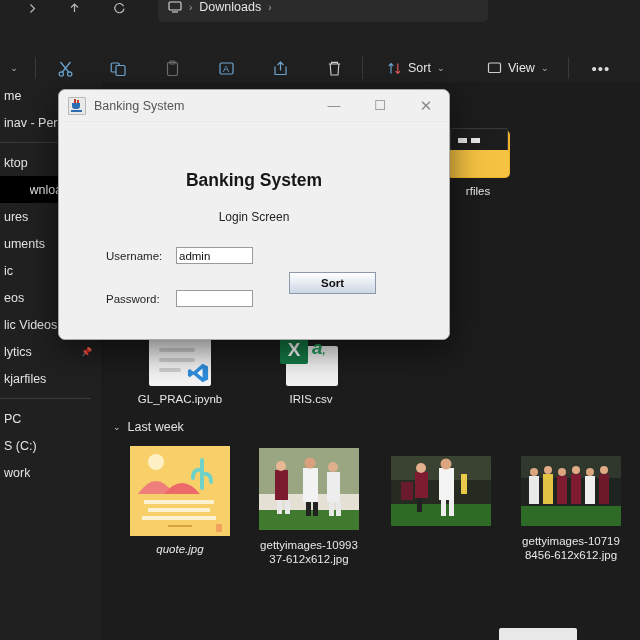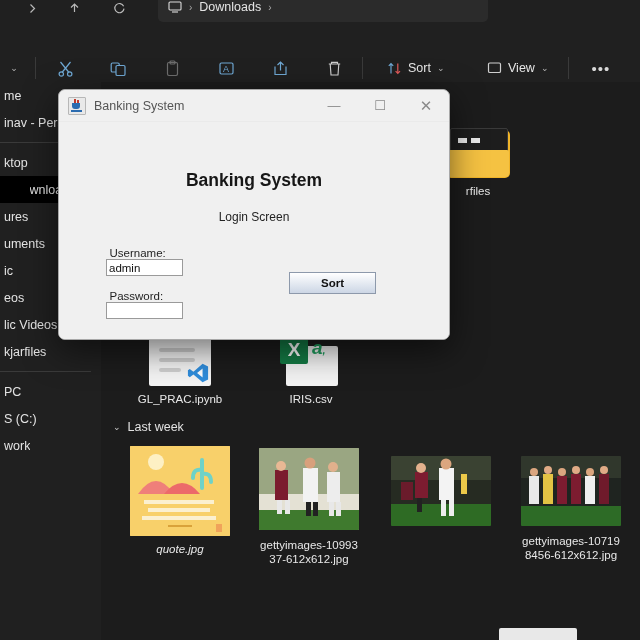--- a/index.html
+++ b/index.html
@@ -91,21 +91,21 @@
   .java-ico .base{position:absolute;left:2px;bottom:2px;width:11px;height:2px;background:#2b6cb0;}
   .dlg-title{color:#555;font-size:12.5px;}
   .wbtns{margin-left:auto;display:flex;height:31px;}
   .wbtn{width:46px;height:31px;display:flex;align-items:center;justify-content:center;
         color:#8a8a8a;font-size:13px;}
   .wbtn.close{font-size:15px;}
   .dlg-body{position:relative;height:218px;background:#f0f0f0;}
   .dlg-h1{position:absolute;left:0;right:0;top:48px;text-align:center;color:#171717;
           font-size:17.5px;font-weight:bold;}
   .dlg-h2{position:absolute;left:0;right:0;top:88px;text-align:center;color:#232323;font-size:12px;}
-  .frow{position:absolute;display:flex;align-items:center;flex-direction:column;}
+  .frow{position:absolute;display:flex;align-items:center;}
   .flabel{color:#1e1e1e;font-size:11.5px;}
   .finput{width:77px;height:17px;background:#fff;border:1px solid #9a9a9a;
           font-family:"Liberation Sans",sans-serif;font-size:11.5px;color:#111;
           padding:0 2px;box-sizing:border-box;outline:none;}
   .loginbtn{position:absolute;left:230px;top:150px;width:85px;height:20px;
             background:linear-gradient(#ffffff,#ccd6e5);border:1px solid #8d99ab;
             color:#111;font-size:11.5px;font-weight:bold;
             font-family:"Liberation Sans",sans-serif;
             display:flex;align-items:center;justify-content:center;}
 
@@ -255,20 +255,24 @@
       <div class="side-item">
         <span class="side-lbl">ic</span>
         <span class="pin" style="font-size: 9px; transform: translateY(-50%);">📌</span>
       </div>
       <div class="side-item">
         <span class="side-lbl">eos</span>
         <span class="pin" style="font-size: 9px; transform: translateY(-50%);">📌</span>
       </div>
       <div class="side-item">
         <span class="side-lbl">lic Videos</span>
+      </div>
+      <div class="side-item">
+        <span class="side-lbl">lytics</span>
+        <span class="pin" style="font-size: 9px; transform: translateY(-50%);">📌</span>
       </div>
       <div class="side-item">
         <span class="side-lbl">kjarfiles</span>
       </div>
       <div class="side-sep"></div>
       <div class="side-item">
         <span class="side-lbl">PC</span>
       </div>
       <div class="side-item">
         <span class="side-lbl">S (C:)</span>

